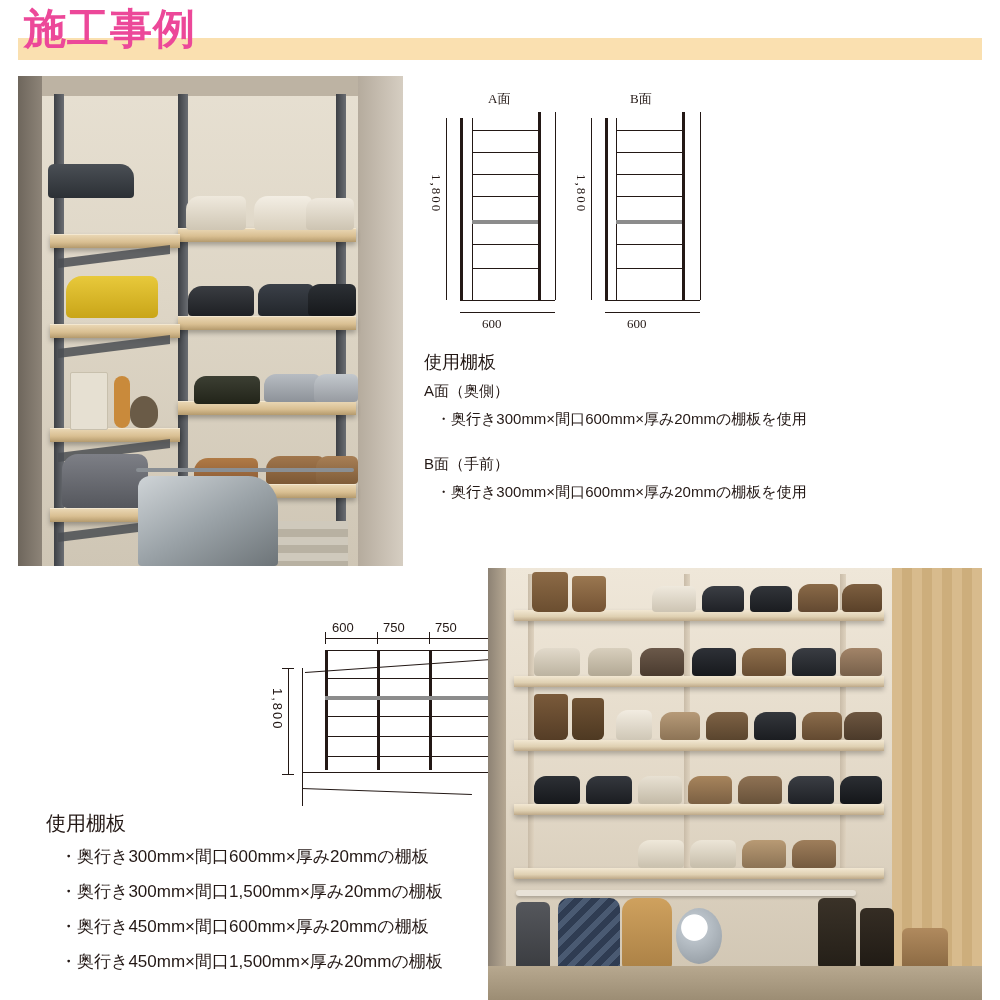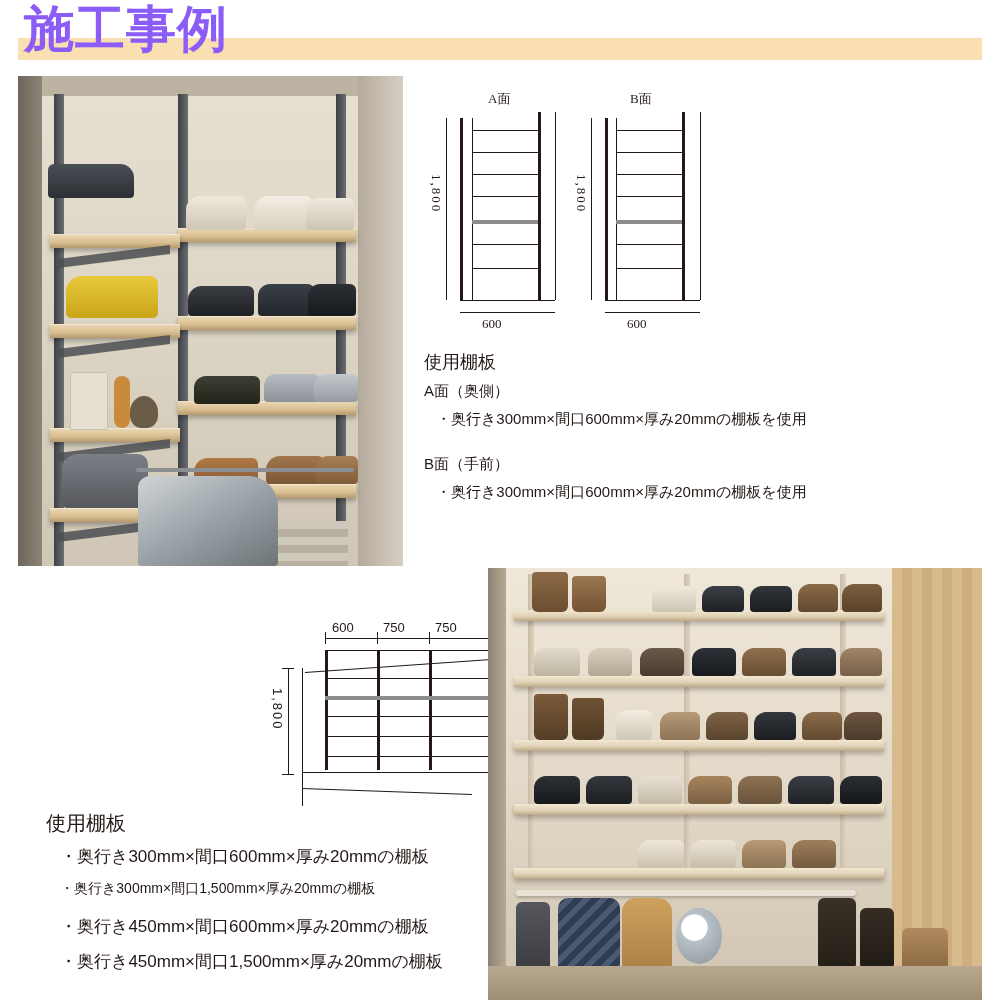--- a/index.html
+++ b/index.html
@@ -28,24 +28,24 @@
     left: 18px;
     top: 38px;
     width: 964px;
     height: 22px;
     background: #fae0b0;
   }
   .header-title {
     position: absolute;
     left: 24px;
     top: 6px;
-    font-size: 50px;
+    font-size: 42px;
     font-weight: bold;
     letter-spacing: 1px;
-    color: #8b5cf6;
+    color: #ec4899;
     line-height: 46px;
     white-space: nowrap;
   }
 
   
   .photo1 {
     position: absolute;
     left: 18px;
     top: 76px;
     width: 385px;
@@ -367,21 +367,21 @@
 
   <div class="lineV" style="left:8px;top:48px;height:106px;"></div>
   <div class="lineH" style="left:2px;top:48px;width:12px;"></div>
   <div class="lineH" style="left:2px;top:154px;width:12px;"></div>
   <div class="dwg-dim-v" style="left:-10px;top:68px;">1,800</div>
 </div>
 
 <div>
   <div class="txt-h" style="left:46px;top:810px;font-size:20px;">使用棚板</div>
   <div class="txt-li" style="left:60px;top:845px;font-size:17px;">・奥行き300mm×間口600mm×厚み20mmの棚板</div>
-  <div class="txt-li" style="left:60px;top:880px;font-size:14px;text-align:right;">・奥行き300mm×間口1,500mm×厚み20mmの棚板</div>
+  <div class="txt-li" style="left:60px;top:880px;font-size:17px;text-align:right;">・奥行き300mm×間口1,500mm×厚み20mmの棚板</div>
   <div class="txt-li" style="left:60px;top:915px;font-size:17px;">・奥行き450mm×間口600mm×厚み20mmの棚板</div>
   <div class="txt-li" style="left:60px;top:950px;font-size:17px;">・奥行き450mm×間口1,500mm×厚み20mmの棚板</div>
 </div>
 
 <div class="photo2">
   <div class="p2-bg"></div>
   <div class="p2-woodL"></div>
   <div class="p2-woodR"></div>
 
   <div class="p2-post" style="left:40px;"></div>

